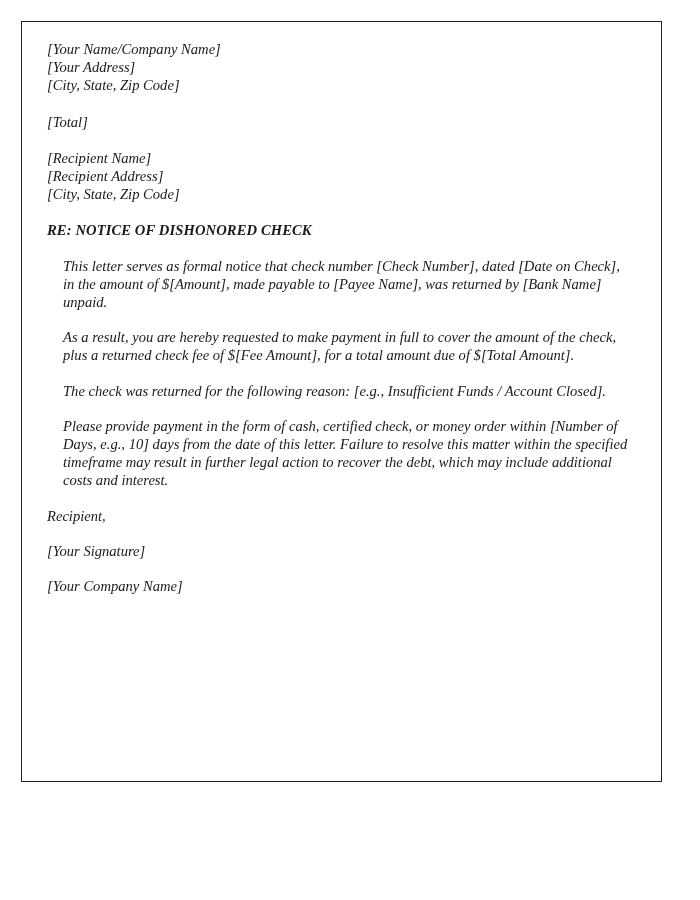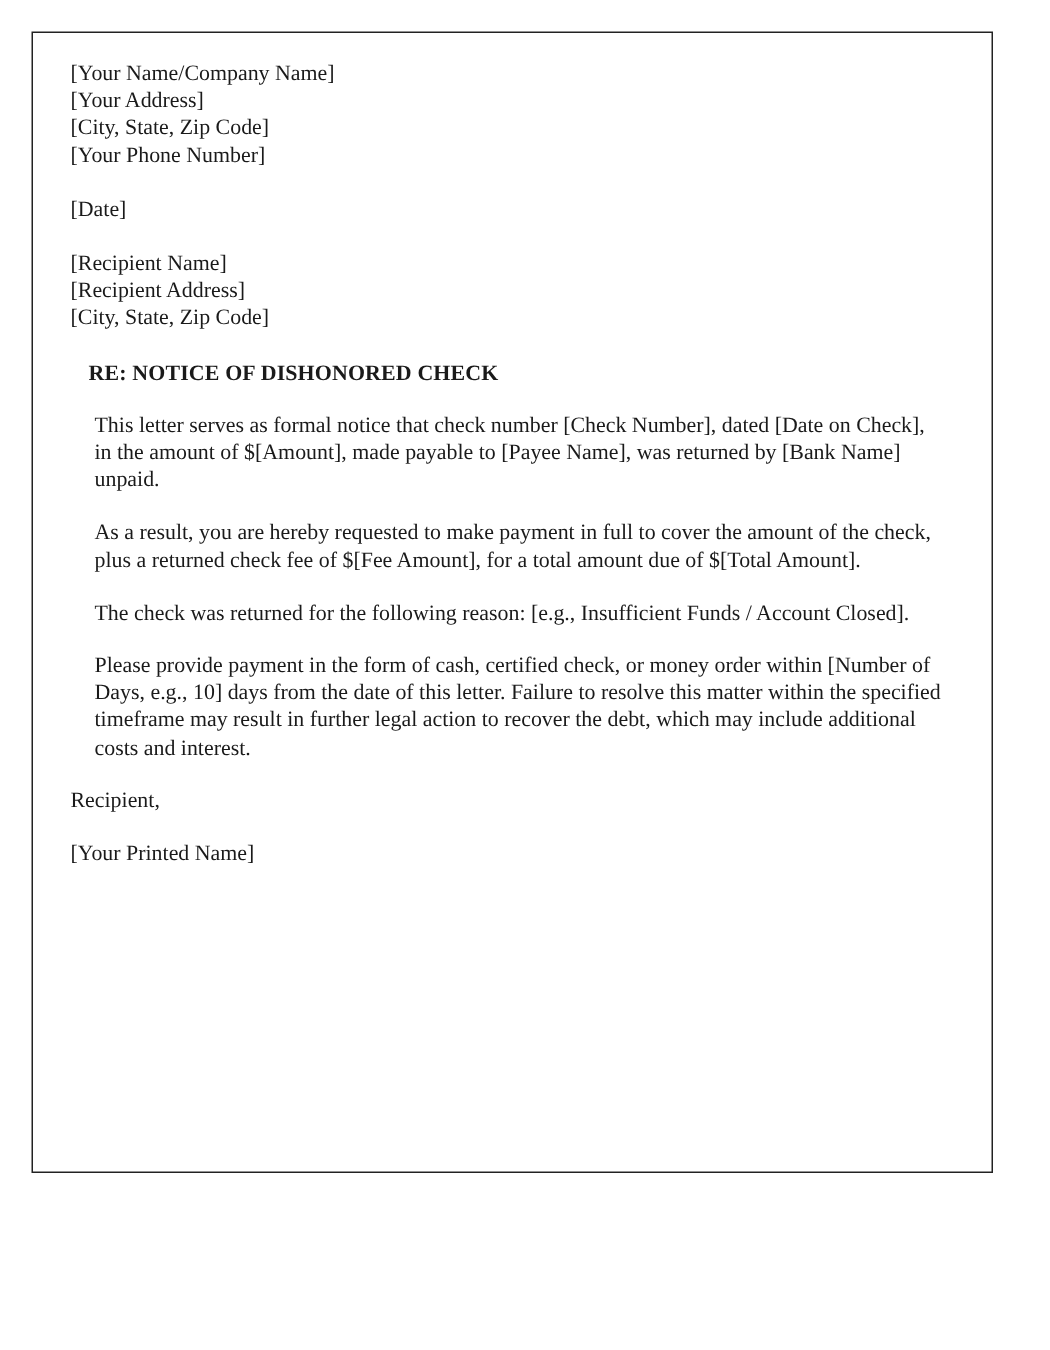--- a/index.html
+++ b/index.html
@@ -24,34 +24,35 @@
     box-sizing: border-box;
     background: #ffffff;
   }
   .letter-body {
     position: absolute;
     left: 25px;
     top: 18px;
     right: 30px;
     font-size: 14.6px;
     line-height: 18.2px;
+    font-style: italic;
   }
   .addr-block {
     margin: 0 0 18px 0;
   }
   .addr-line {
     display: block;
     white-space: nowrap;
   }
   .date-block {
     margin: 0 0 18px 0;
   }
   .subject-line {
     font-weight: bold;
-    margin: 0 0 17px 12px;
+    margin: 0 0 17px 0;
     letter-spacing: 0.1px;
   }
   .salutation {
     margin: 0 0 17px 0;
   }
   .para {
     margin: 0 0 17px 16px;
     text-align: left;
   }
   .closing {
@@ -67,36 +68,36 @@
 </head>
 <body>
 
 <div class="page-frame">
   <div class="letter-body">
 
     <div class="addr-block">
       <span class="addr-line">[Your Name/Company Name]</span>
       <span class="addr-line">[Your Address]</span>
       <span class="addr-line">[City, State, Zip Code]</span>
-      <span class="addr-line">[Your Phone Number]</span>
     </div>
 
-    <div class="date-block">[Date]</div>
+    <div class="date-block">[Total]</div>
 
     <div class="addr-block">
       <span class="addr-line">[Recipient Name]</span>
       <span class="addr-line">[Recipient Address]</span>
       <span class="addr-line">[City, State, Zip Code]</span>
     </div>
 
     <div class="subject-line">RE: NOTICE OF DISHONORED CHECK</div>
 
 
     <p class="para">This letter serves as formal notice that check number [Check Number], dated [Date on Check], in the amount of $[Amount], made payable to [Payee Name], was returned by [Bank Name] unpaid.</p>
     <p class="para">As a result, you are hereby requested to make payment in full to cover the amount of the check, plus a returned check fee of $[Fee Amount], for a total amount due of $[Total Amount].</p>
     <p class="para">The check was returned for the following reason: [e.g., Insufficient Funds / Account Closed].</p>
     <p class="para">Please provide payment in the form of cash, certified check, or money order within [Number of Days, e.g., 10] days from the date of this letter. Failure to resolve this matter within the specified timeframe may result in further legal action to recover the debt, which may include additional costs and interest.</p>
 
     <div class="closing">Recipient,</div>
-    <div class="sig-line last">[Your Printed Name]</div>
+    <div class="sig-line">[Your Signature]</div>
+    <div class="sig-line last">[Your Company Name]</div>
 
   </div>
 </div>
 
 </body></html>

